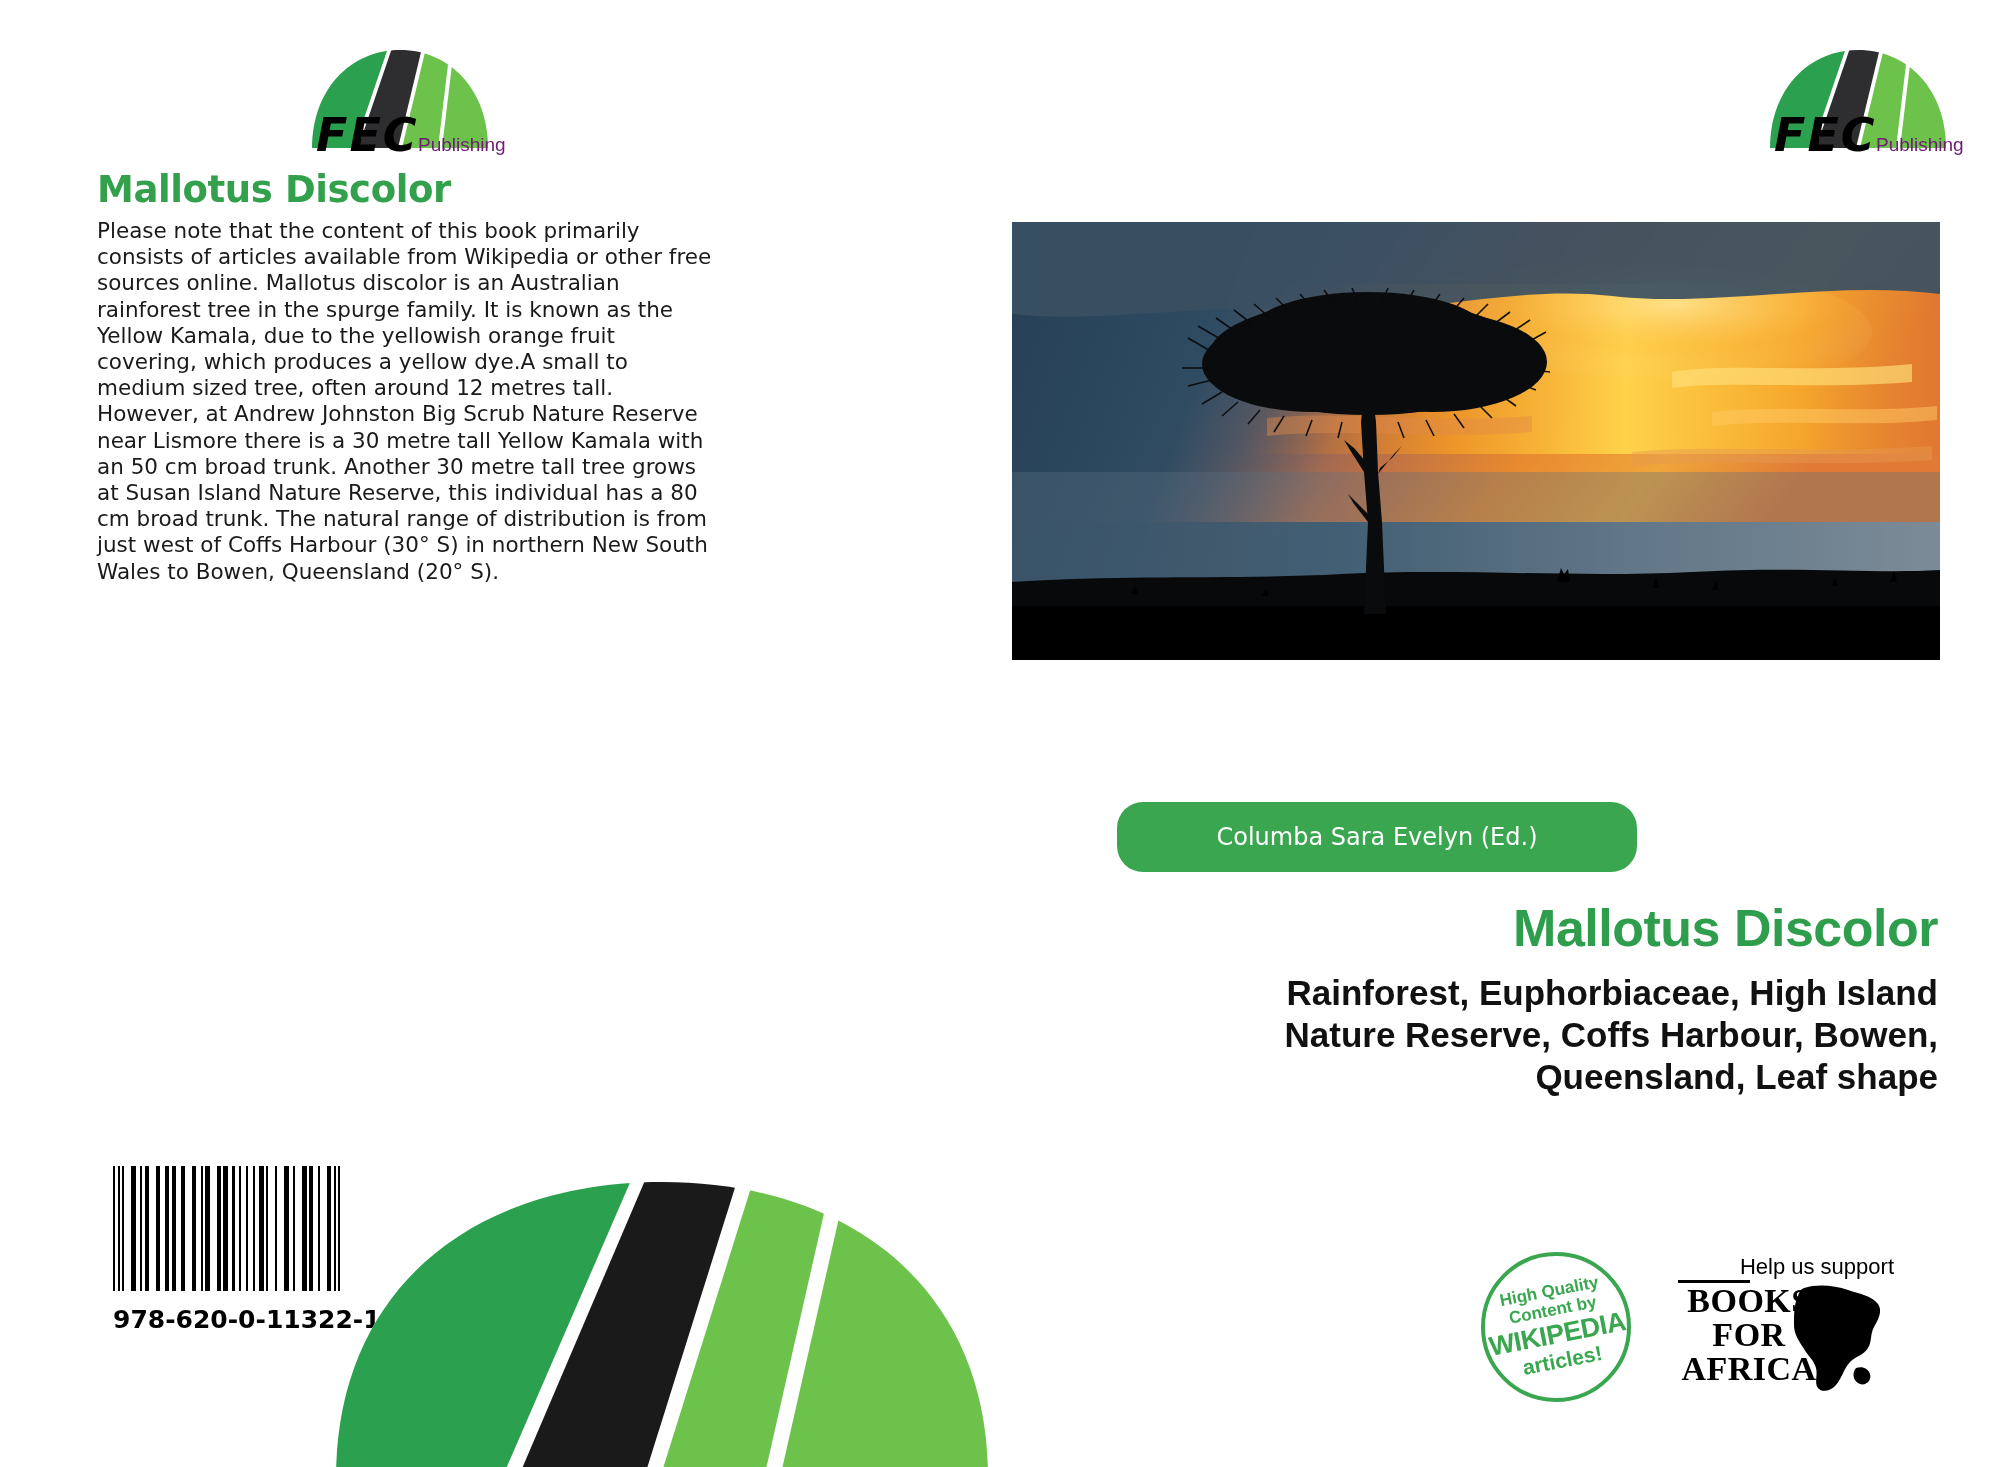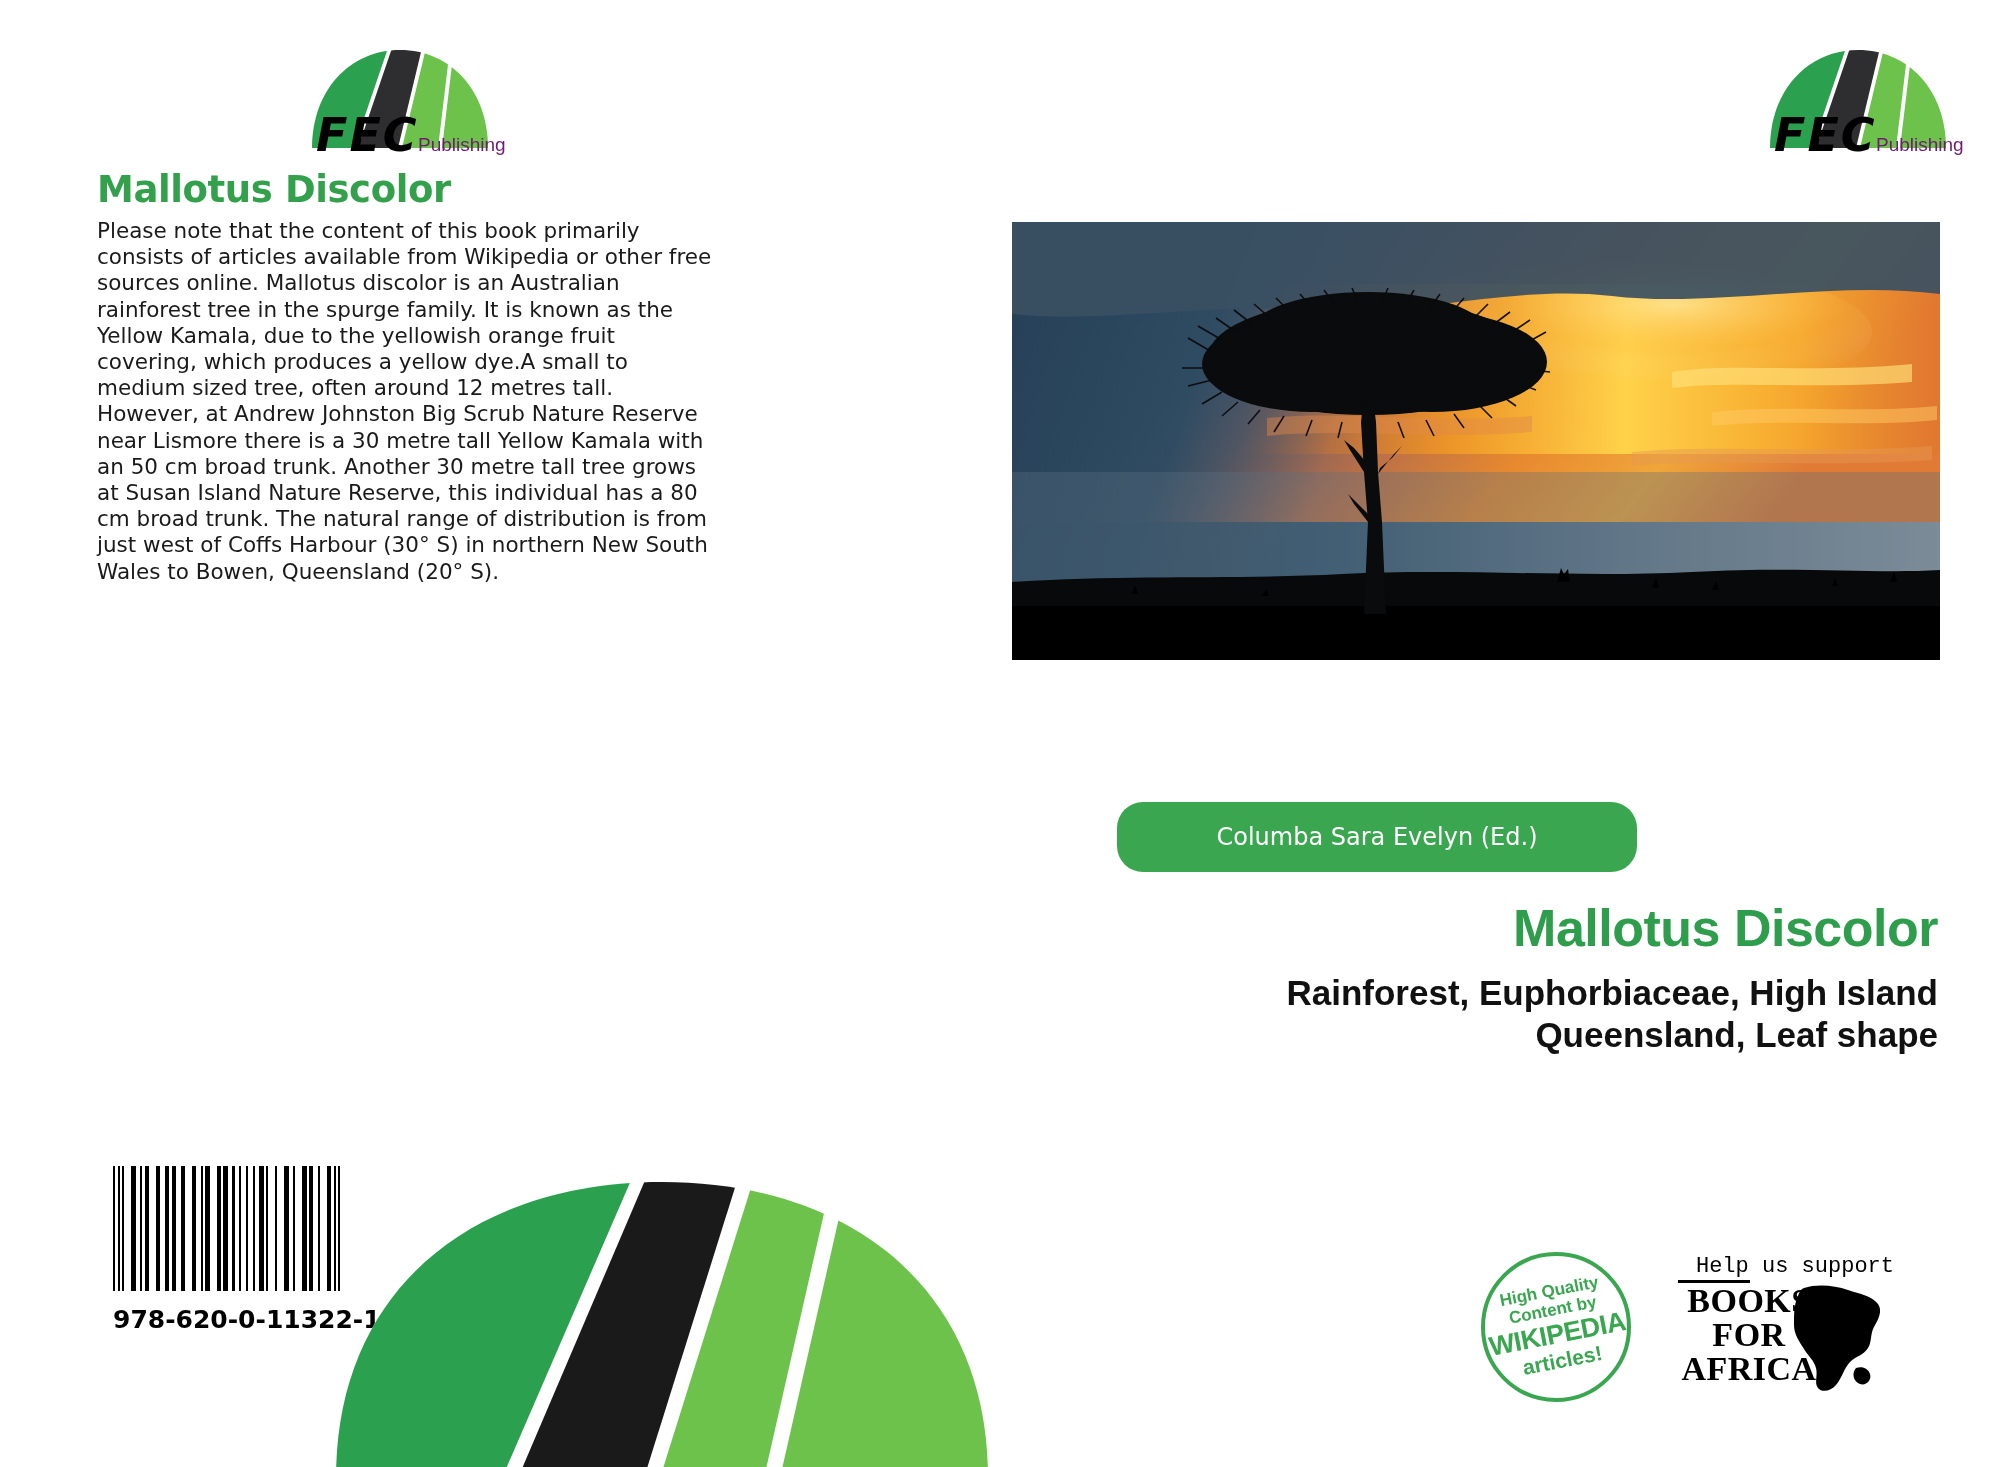--- a/index.html
+++ b/index.html
@@ -210,21 +210,21 @@
     position: absolute;
     left: 1674px;
     top: 1254px;
     width: 220px;
     height: 140px;
   }
   .bfa-help {
     position: absolute;
     right: 0px;
     top: 0px;
-    font-family: Liberation Mono, monospace;
+    font-family: Liberation Sans, sans-serif;
     font-size: 22px;
     color: #000;
     white-space: nowrap;
   }
   .bfa-rule {
     position: absolute;
     left: 4px;
     top: 26px;
     width: 72px;
     height: 3px;
@@ -474,20 +474,21 @@
     </svg>
   </div>
 
   <div class="author-pill">
     <span>Columba Sara Evelyn (Ed.)</span>
   </div>
 
   <div class="front-title">Mallotus Discolor</div>
   <div class="front-subtitle">
     <div>Rainforest, Euphorbiaceae, High Island</div>
+    <div>Nature Reserve, Coffs Harbour, Bowen,</div>
     <div>Queensland, Leaf shape</div>
   </div>
 
   <div class="wiki-seal">
     <div class="wiki-inner">
       <div class="wiki-l1">High Quality</div>
       <div class="wiki-l2">Content by</div>
       <div class="wiki-l3">WIKIPEDIA</div>
       <div class="wiki-l4">articles!</div>
     </div>

